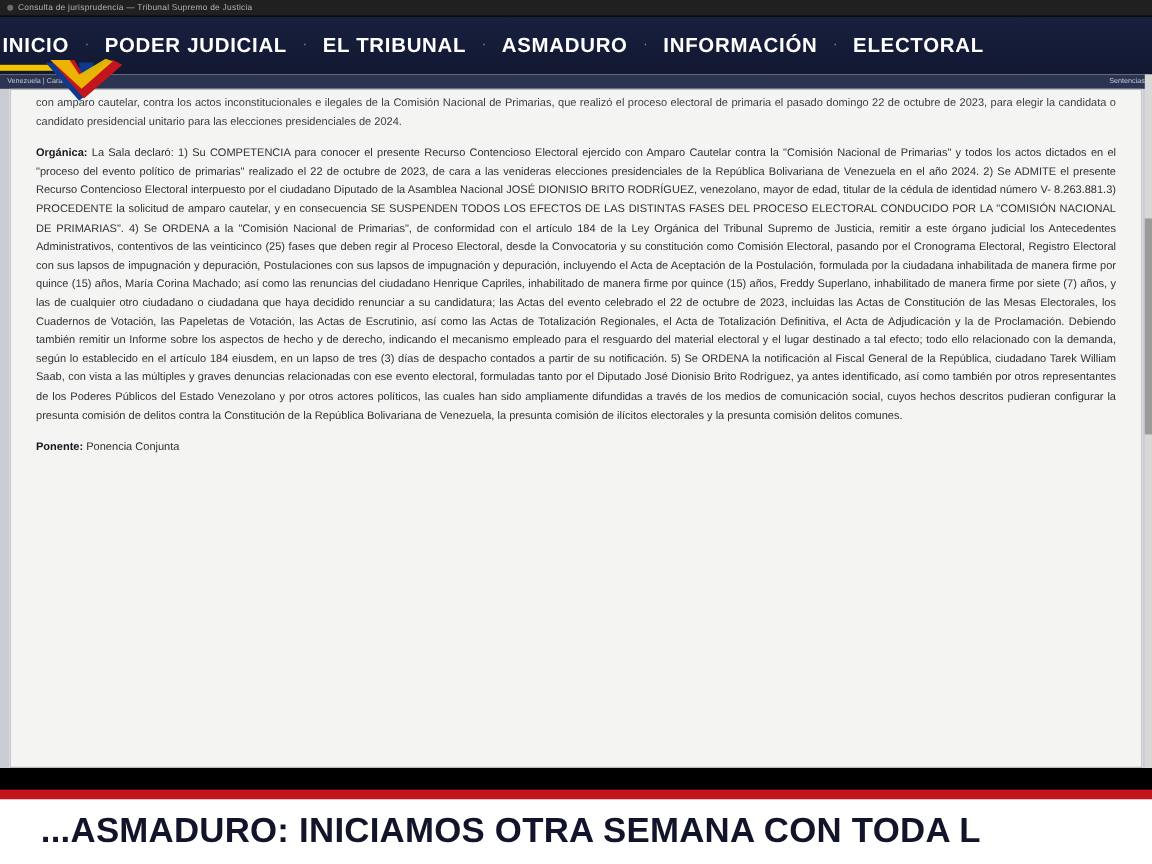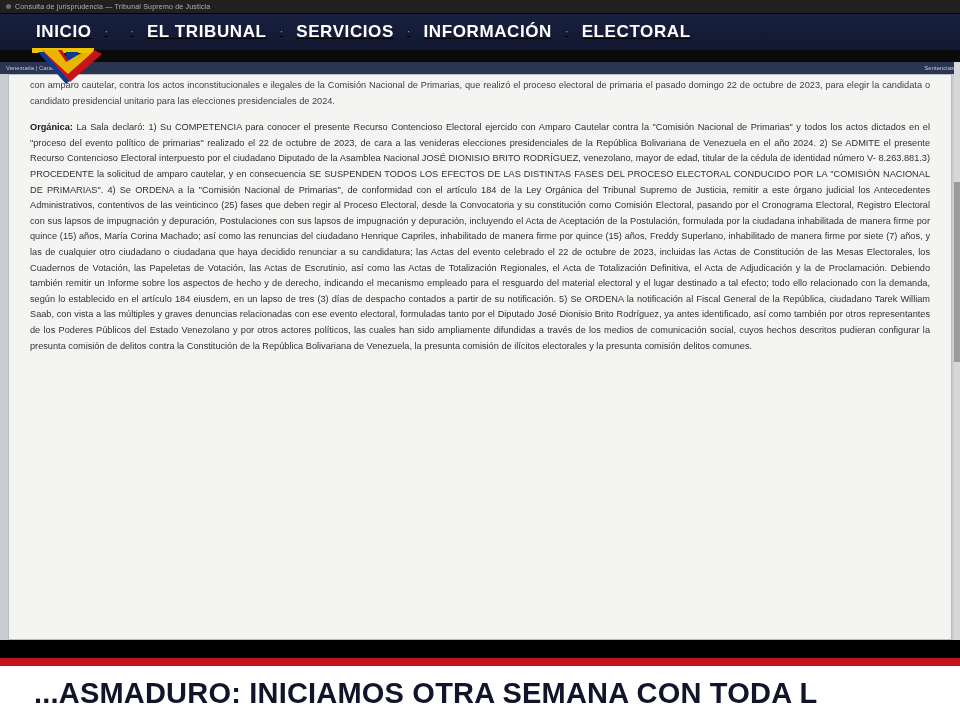--- a/index.html
+++ b/index.html
@@ -44,28 +44,26 @@
     width: 5px; height: 5px;
     border-radius: 50%;
     background: #6b6b6b;
     margin-right: 4px;
   }
   
   .navbar {
     position: absolute;
     top: 14px; left: 0;
     width: 960px;
-    height: 36px;
+    height: 48px;
     background: #151c3a;
     background: linear-gradient(180deg,#18203f 0%,#121831 100%);
     display: flex;
     align-items: center;
-    padding-left: 34px;
     box-sizing: border-box;
-    text-decoration: underline;
   }
   .navbar .nav-item {
     color: #ffffff;
     font-size: 17px;
     font-weight: bold;
     letter-spacing: .6px;
     padding: 0 2px;
     white-space: nowrap;
   }
   .navbar .nav-sep {
@@ -236,24 +234,25 @@
     <span class="dot"></span>
     <span class="tab-txt">Consulta de jurisprudencia — Tribunal Supremo de Justicia</span>
   </div>
 
   <div class="navbar">
     <div class="inicio-wrap">
       <span class="nav-item">INICIO</span>
       <span class="inicio-underline"></span>
     </div>
     <span class="nav-sep">·</span>
+    <span class="nav-item">PODER JUDICIAL</span>
     <span class="nav-sep">·</span>
     <span class="nav-item">EL TRIBUNAL</span>
     <span class="nav-sep">·</span>
-    <span class="nav-item">SERVICIOS</span>
+    <span class="nav-item">ASMADURO</span>
     <span class="nav-sep">·</span>
     <span class="nav-item">INFORMACIÓN</span>
     <span class="nav-sep">·</span>
     <span class="nav-item">ELECTORAL</span>
   </div>
 
   <svg class="logo-mark" viewBox="0 0 70 40">
     <path d="M2 4 L20 4 L30 24 L30 4 L42 4 L42 26 L30 36 Z" fill="#0b3a8f"></path>
     <path d="M6 2 L26 2 L34 16 L58 2 L66 6 L34 34 Z" fill="#c4141c"></path>
     <path d="M6 2 L22 2 L30 14 L52 1 L58 3 L32 26 Z" fill="#f2c400" opacity="0.9"></path>
@@ -265,20 +264,24 @@
       <span>Sentencias</span>
     </div>
 
     <div class="doc-sheet">
       <div class="doc-inner">
         <div class="doc-top-clip">con amparo cautelar, contra los actos inconstitucionales e ilegales de la Comisión Nacional de Primarias, que realizó el proceso electoral de primaria el pasado domingo 22 de octubre de 2023, para elegir la candidata o candidato presidencial unitario para las elecciones presidenciales de 2024.</div>
         <p>
           <b>Orgánica:</b>
           <span>La Sala declaró: 1) Su COMPETENCIA para conocer el presente Recurso Contencioso Electoral ejercido con Amparo Cautelar contra la "Comisión Nacional de Primarias" y todos los actos dictados en el "proceso del evento político de primarias" realizado el 22 de octubre de 2023, de cara a las venideras elecciones presidenciales de la República Bolivariana de Venezuela en el año 2024. 2) Se ADMITE el presente Recurso Contencioso Electoral interpuesto por el ciudadano Diputado de la Asamblea Nacional JOSÉ DIONISIO BRITO RODRÍGUEZ, venezolano, mayor de edad, titular de la cédula de identidad número V- 8.263.881.3) PROCEDENTE la solicitud de amparo cautelar, y en consecuencia SE SUSPENDEN TODOS LOS EFECTOS DE LAS DISTINTAS FASES DEL PROCESO ELECTORAL CONDUCIDO POR LA "COMISIÓN NACIONAL DE PRIMARIAS". 4) Se ORDENA a la "Comisión Nacional de Primarias", de conformidad con el artículo 184 de la Ley Orgánica del Tribunal Supremo de Justicia, remitir a este órgano judicial los Antecedentes Administrativos, contentivos de las veinticinco (25) fases que deben regir al Proceso Electoral, desde la Convocatoria y su constitución como Comisión Electoral, pasando por el Cronograma Electoral, Registro Electoral con sus lapsos de impugnación y depuración, Postulaciones con sus lapsos de impugnación y depuración, incluyendo el Acta de Aceptación de la Postulación, formulada por la ciudadana inhabilitada de manera firme por quince (15) años, María Corina Machado; así como las renuncias del ciudadano Henrique Capriles, inhabilitado de manera firme por quince (15) años, Freddy Superlano, inhabilitado de manera firme por siete (7) años, y las de cualquier otro ciudadano o ciudadana que haya decidido renunciar a su candidatura; las Actas del evento celebrado el 22 de octubre de 2023, incluidas las Actas de Constitución de las Mesas Electorales, los Cuadernos de Votación, las Papeletas de Votación, las Actas de Escrutinio, así como las Actas de Totalización Regionales, el Acta de Totalización Definitiva, el Acta de Adjudicación y la de Proclamación. Debiendo también remitir un Informe sobre los aspectos de hecho y de derecho, indicando el mecanismo empleado para el resguardo del material electoral y el lugar destinado a tal efecto; todo ello relacionado con la demanda, según lo establecido en el artículo 184 eiusdem, en un lapso de tres (3) días de despacho contados a partir de su notificación. 5) Se ORDENA la notificación al Fiscal General de la República, ciudadano Tarek William Saab, con vista a las múltiples y graves denuncias relacionadas con ese evento electoral, formuladas tanto por el Diputado José Dionisio Brito Rodríguez, ya antes identificado, así como también por otros representantes de los Poderes Públicos del Estado Venezolano y por otros actores políticos, las cuales han sido ampliamente difundidas a través de los medios de comunicación social, cuyos hechos descritos pudieran configurar la presunta comisión de delitos contra la Constitución de la República Bolivariana de Venezuela, la presunta comisión de ilícitos electorales y la presunta comisión delitos comunes.</span>
         </p>
+        <p class="ponente">
+          <b>Ponente:</b>
+          <span>Ponencia Conjunta</span>
+        </p>
       </div>
     </div>
   </div>
 
   <div class="scrollbar-right">
     <div class="scrollbar-thumb"></div>
   </div>
 
   <div class="black-gap"></div>
 

